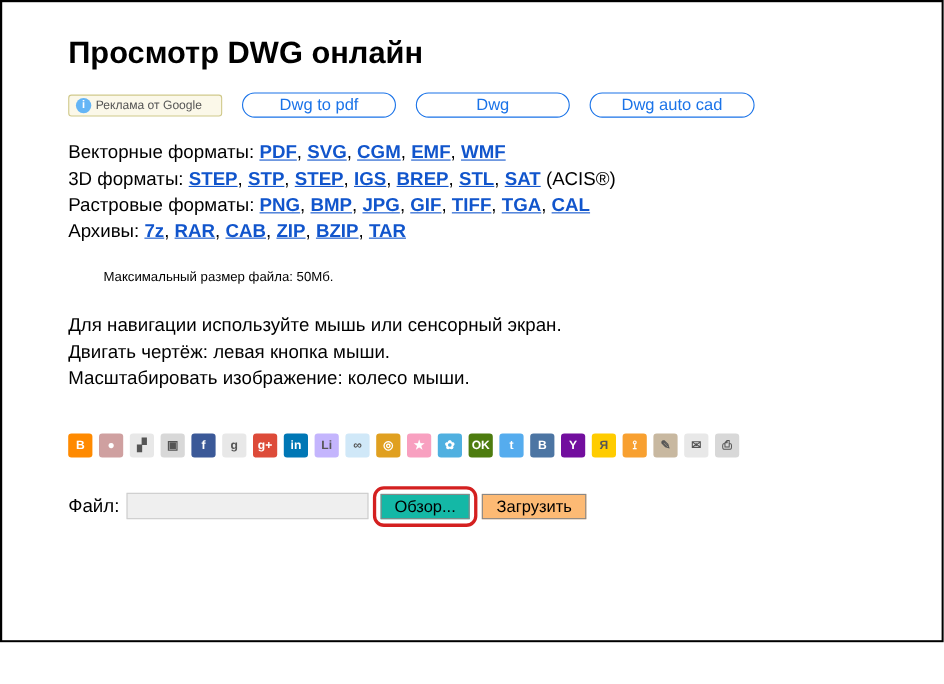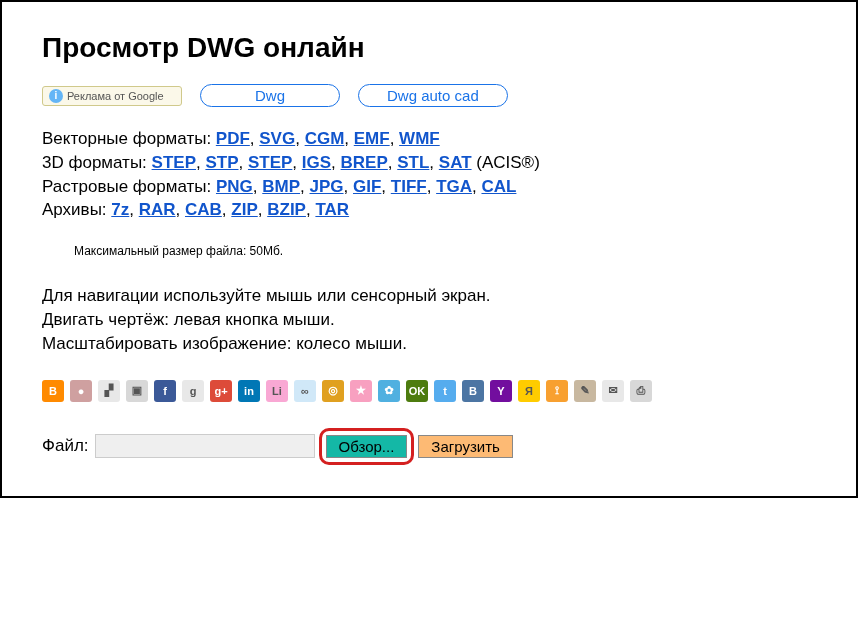--- a/index.html
+++ b/index.html
@@ -4,22 +4,22 @@
 <style>
   * { box-sizing: border-box; }
   body {
     margin: 0;
     padding: 0;
     font-family: Arial, Helvetica, sans-serif;
     background: #fff;
   }
   .page {
     width: 858px;
-    height: 498px;
-    padding: 30px 40px;
+    height: 584px;
+    padding: 30px 60px;
     border: 2px solid #000;
     position: relative;
   }
   h1 {
     font-size: 28px;
     font-weight: bold;
     margin: 0 0 20px 0;
     color: #000;
   }
   .ad-row {
@@ -80,21 +80,21 @@
   .formats .plain { color: #000; }
   .maxsize {
     font-size: 12px;
     font-weight: normal;
     margin-bottom: 26px;
     margin-left: 32px;
   }
   .nav-help {
     font-size: 17px;
     line-height: 1.4;
-    margin-bottom: 24px;
+    margin-bottom: 38px;
   }
   .share-row {
     display: flex;
     gap: 6px;
     margin-bottom: 26px;
     flex-wrap: wrap;
   }
   .share-icon {
     width: 22px;
     height: 22px;
@@ -149,20 +149,21 @@
 
 <div class="page">
 
   <h1>Просмотр DWG онлайн</h1>
 
   <div class="ad-row">
     <span class="ad-badge">
       <span class="info-icon">i</span>
       <span>Реклама от Google</span>
     </span>
+    <a class="ad-pill">Dwg to pdf</a>
     <a class="ad-pill">Dwg</a>
     <a class="ad-pill">Dwg auto cad</a>
   </div>
 
   <div class="formats">
     <div id="line-vector"><span class="plain">Векторные форматы: </span><a>PDF</a>, <a>SVG</a>, <a>CGM</a>, <a>EMF</a>, <a>WMF</a></div>
     <div id="line-3d"><span class="plain">3D форматы: </span><a>STEP</a>, <a>STP</a>, <a>STEP</a>, <a>IGS</a>, <a>BREP</a>, <a>STL</a>, <a>SAT</a><span class="plain"> (ACIS®)</span></div>
     <div id="line-raster"><span class="plain">Растровые форматы: </span><a>PNG</a>, <a>BMP</a>, <a>JPG</a>, <a>GIF</a>, <a>TIFF</a>, <a>TGA</a>, <a>CAL</a></div>
     <div id="line-archive"><span class="plain">Архивы: </span><a>7z</a>, <a>RAR</a>, <a>CAB</a>, <a>ZIP</a>, <a>BZIP</a>, <a>TAR</a></div>
   </div>
@@ -177,21 +178,21 @@
 
   <div class="share-row" id="share-row">
       <span class="share-icon" style="background: rgb(255, 138, 0);">B</span>
       <span class="share-icon" style="background: rgb(207, 160, 160);">●</span>
       <span class="share-icon" style="background: rgb(232, 232, 232); color: rgb(85, 85, 85);">▞</span>
       <span class="share-icon" style="background: rgb(216, 216, 216); color: rgb(85, 85, 85);">▣</span>
       <span class="share-icon" style="background: rgb(59, 89, 152);">f</span>
       <span class="share-icon" style="background: rgb(232, 232, 232); color: rgb(85, 85, 85);">g</span>
       <span class="share-icon" style="background: rgb(221, 75, 57);">g+</span>
       <span class="share-icon" style="background: rgb(0, 119, 181);">in</span>
-      <span class="share-icon" style="background: #f9a8d4; color: rgb(85, 85, 85);">Li</span>
+      <span class="share-icon" style="background: #c4b5fd; color: rgb(85, 85, 85);">Li</span>
       <span class="share-icon" style="background: rgb(208, 232, 248); color: rgb(85, 85, 85);">∞</span>
       <span class="share-icon" style="background: rgb(224, 160, 32);">◎</span>
       <span class="share-icon" style="background: rgb(248, 160, 192);">★</span>
       <span class="share-icon" style="background: rgb(80, 176, 224);">✿</span>
       <span class="share-icon" style="background: #4d7c0f;">OK</span>
       <span class="share-icon" style="background: rgb(85, 172, 238);">t</span>
       <span class="share-icon" style="background: rgb(76, 117, 163);">B</span>
       <span class="share-icon" style="background: rgb(114, 14, 158);">Y</span>
       <span class="share-icon" style="background: rgb(255, 204, 0); color: rgb(85, 85, 85);">Я</span>
       <span class="share-icon" style="background: rgb(248, 160, 48);">⟟</span>

